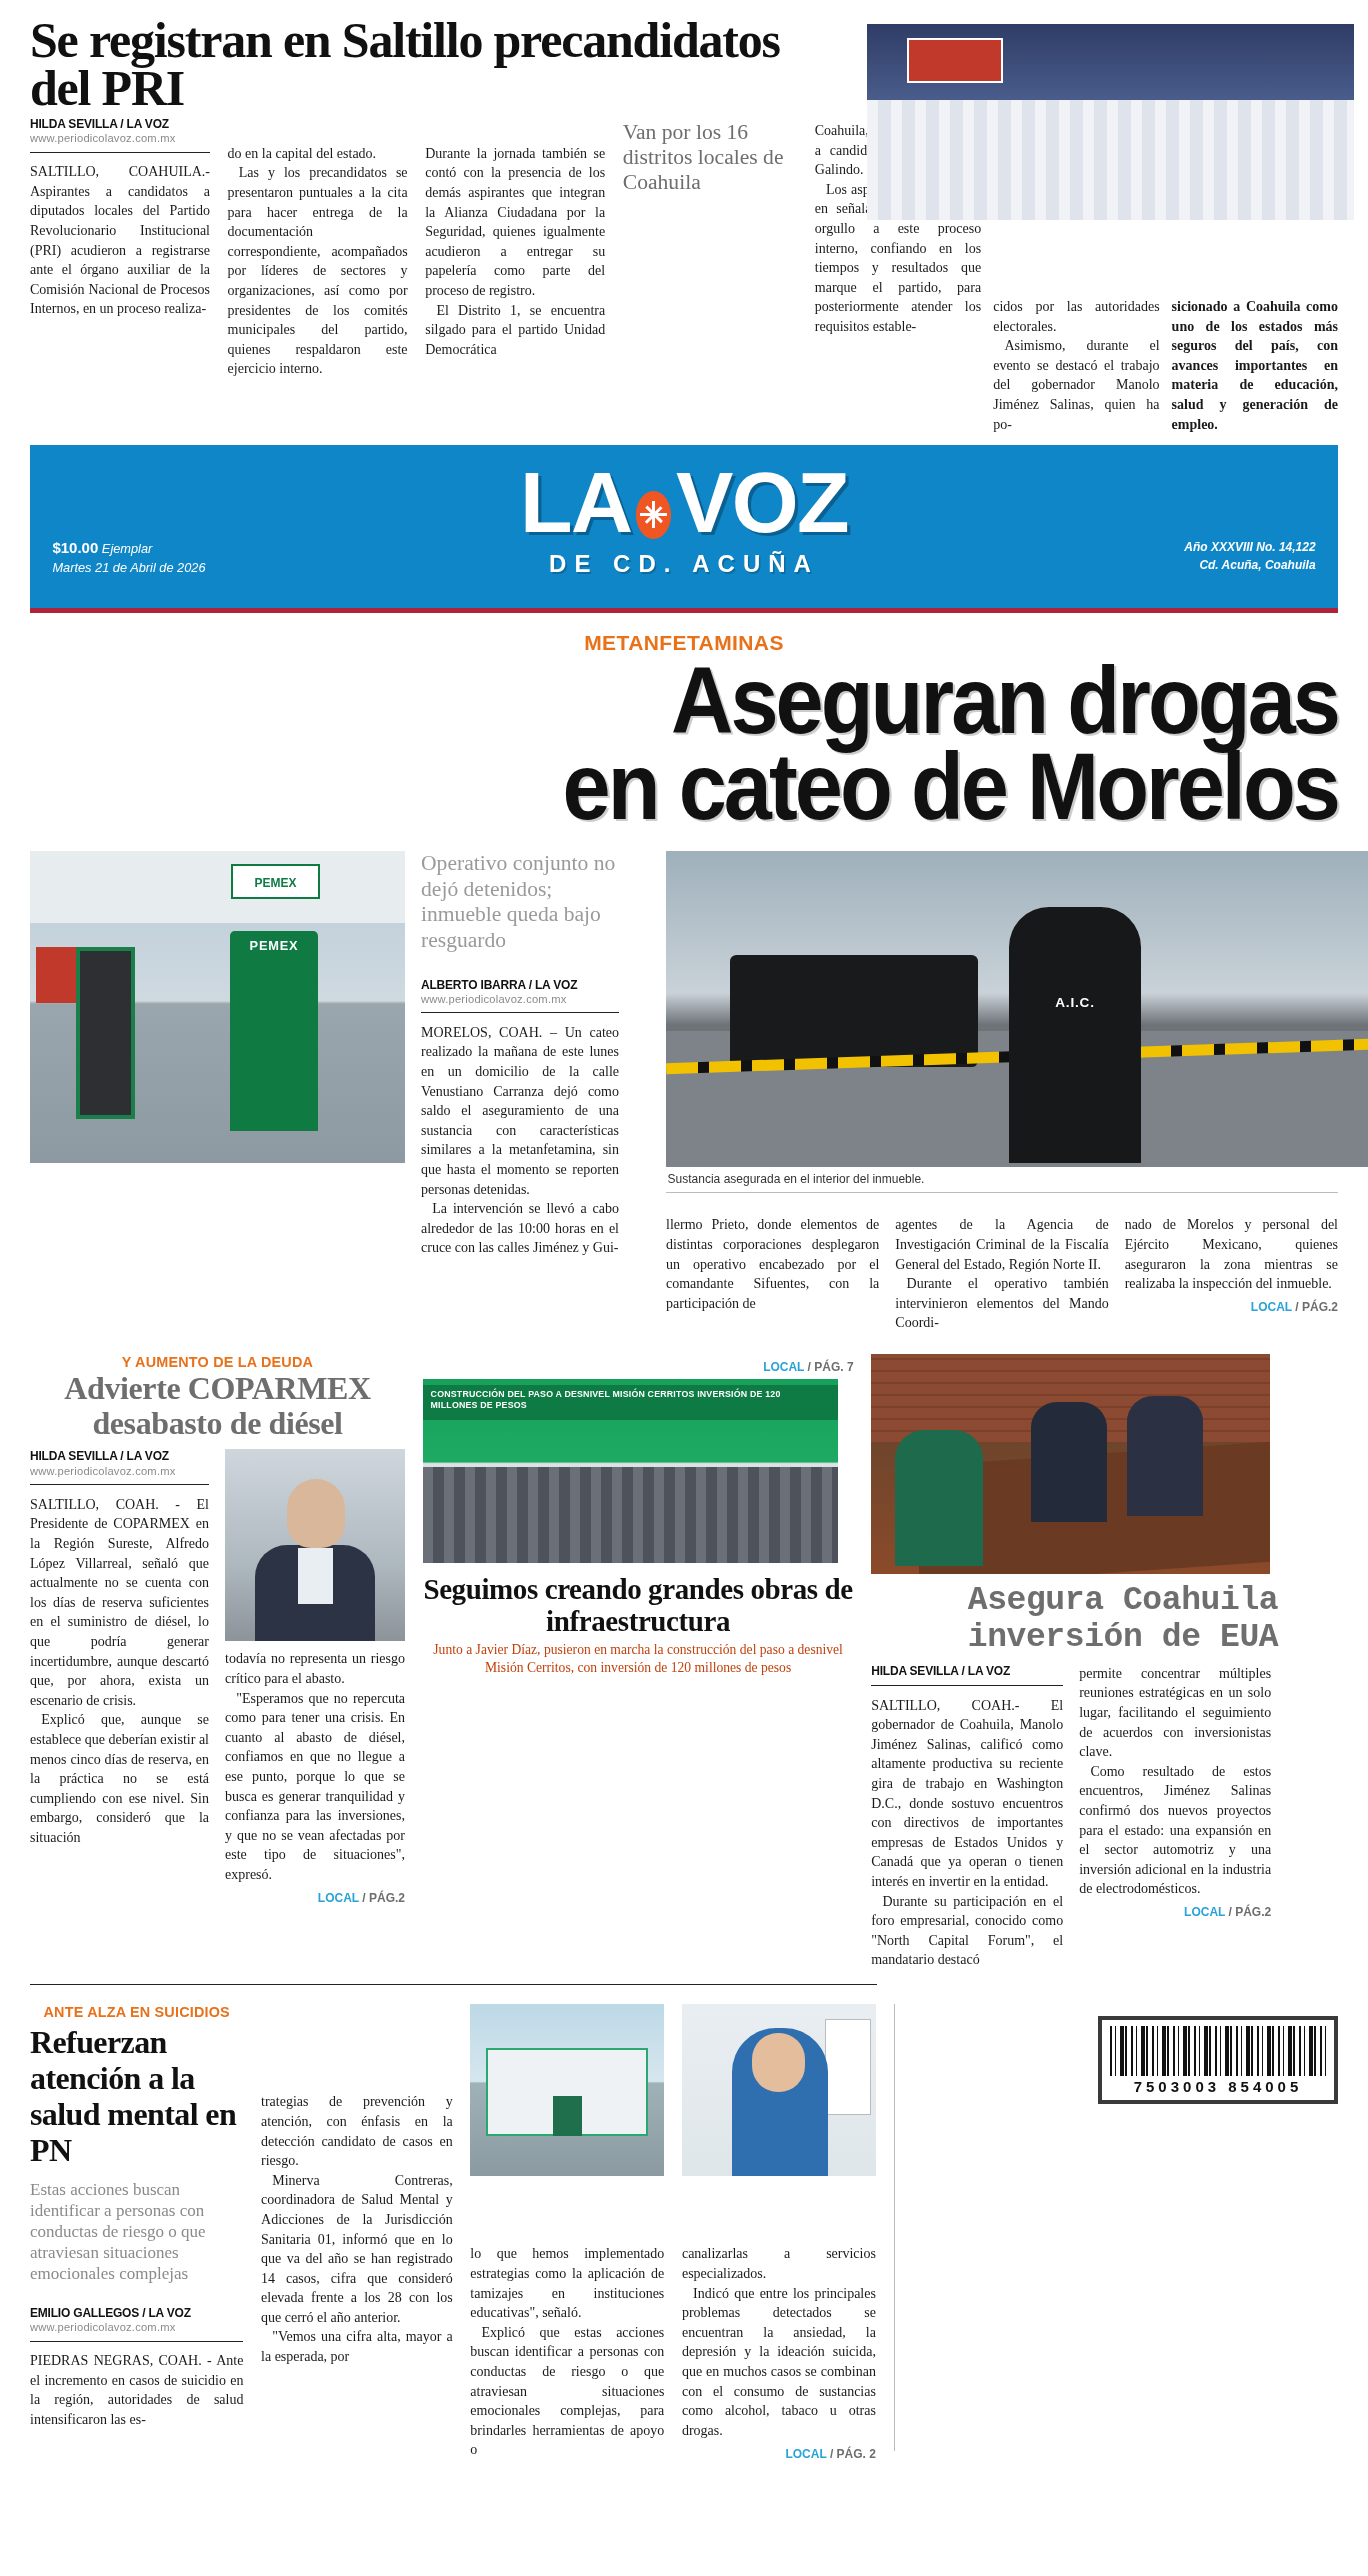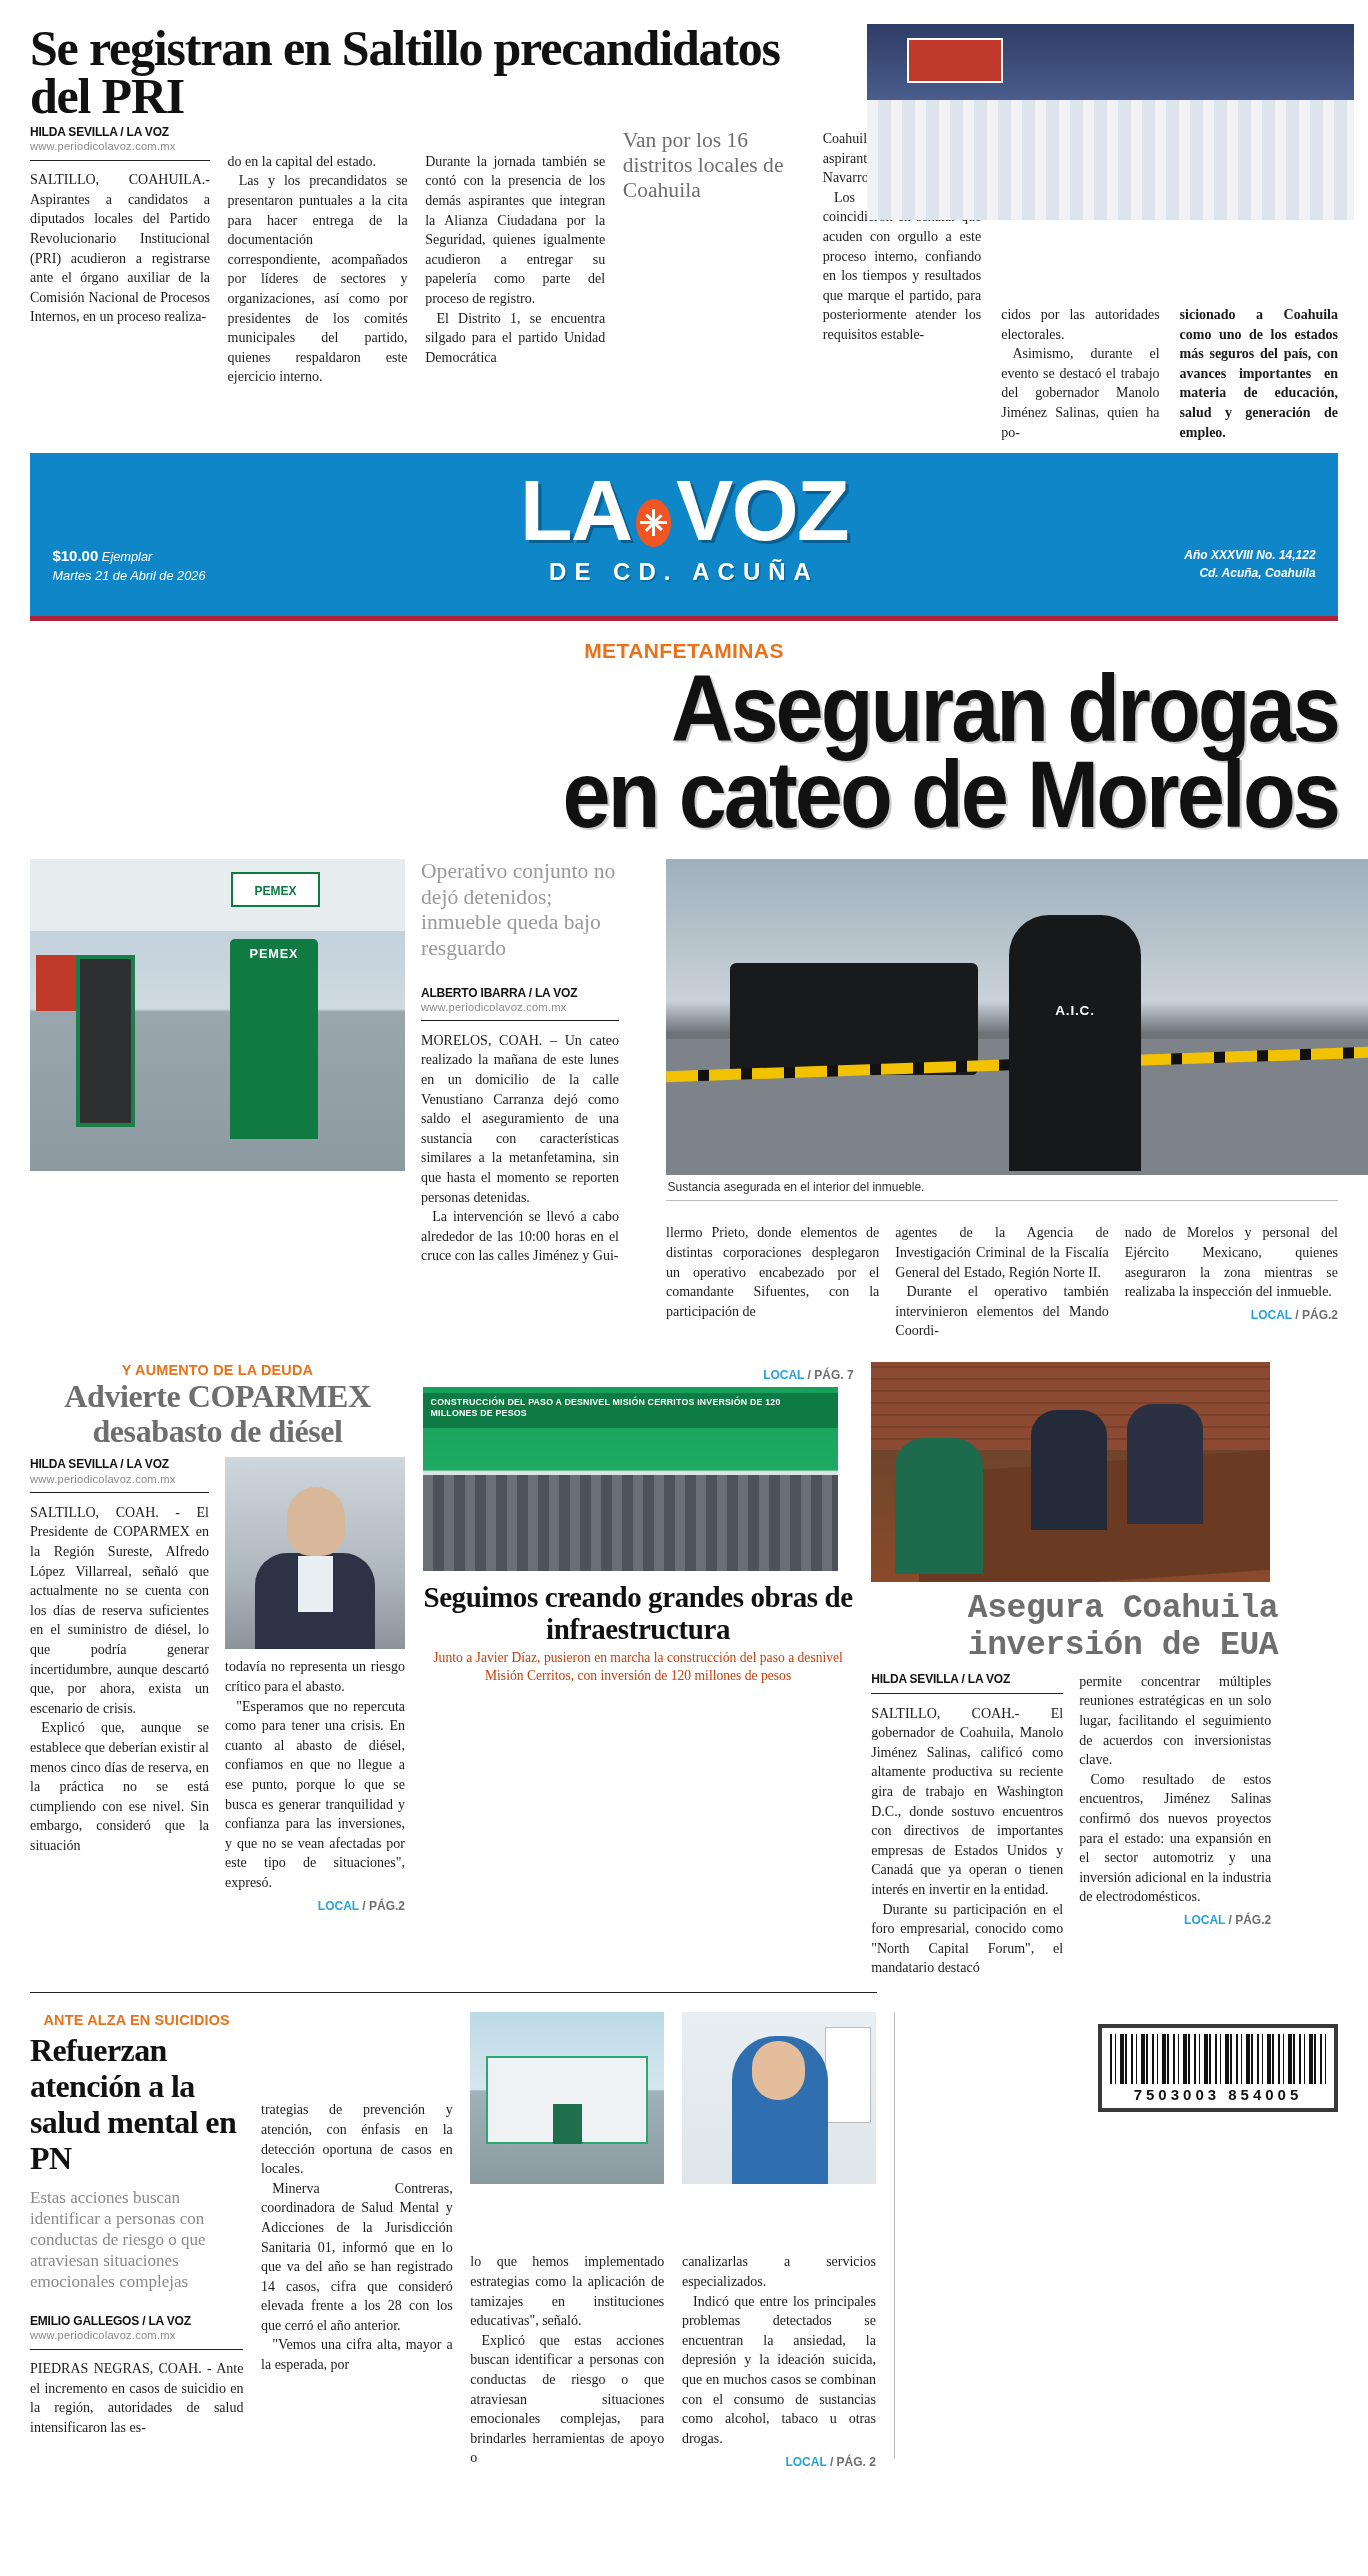--- a/index.html
+++ b/index.html
@@ -49,21 +49,21 @@
     font-family:"Liberation Sans", sans-serif;
     font-size:12px;
     font-weight:bold;
     text-align:right;
     margin-top:6.4px;
   }
   .ref .loc { color:#29a3d6; }
   .ref .pg  { color:#6d6d6d; }
 
   
-  .topstory { display:flex; gap:20px; padding-top:24px; }
+  .topstory { display:flex; gap:12px; padding-top:16px; }
   .topstory .left { width:799px; }
   .topstory h1.hed {
     font-family:"Liberation Serif", serif;
     font-weight:bold;
     font-size:50px;
     line-height:48px;
     letter-spacing:-1.2px;
     margin:0 0 4.8px 0;
   }
   .topstory .subhead {
@@ -637,21 +637,21 @@
         <div class="weburl">www.periodicolavoz.com.mx</div>
         <div class="rule"></div>
       </div>
       <div class="body-col">
         <p class="first">PIEDRAS NEGRAS, COAH. - Ante el incremento en casos de suicidio en la región, autoridades de salud intensificaron las es-</p>
       </div>
     </div>
 
     <div style="width:194px; padding-top:88px;">
       <div class="body-col">
-        <p class="first">trategias de prevención y atención, con énfasis en la detección oportuna de casos en locales.</p>
+        <p class="first">trategias de prevención y atención, con énfasis en la detección candidato de casos en riesgo.</p>
         <p>Minerva Contreras, coordinadora de Salud Mental y Adicciones de la Jurisdicción Sanitaria 01, informó que en lo que va del año se han registrado 14 casos, cifra que consideró elevada frente a los 28 con los que cerró el año anterior.</p>
         <p>"Vemos una cifra alta, mayor a la esperada, por</p>
       </div>
     </div>
 
     <div style="width:194px;">
       <div class="photo-clinic">
         <div class="bld"></div>
         <div class="door"></div>
       </div>

